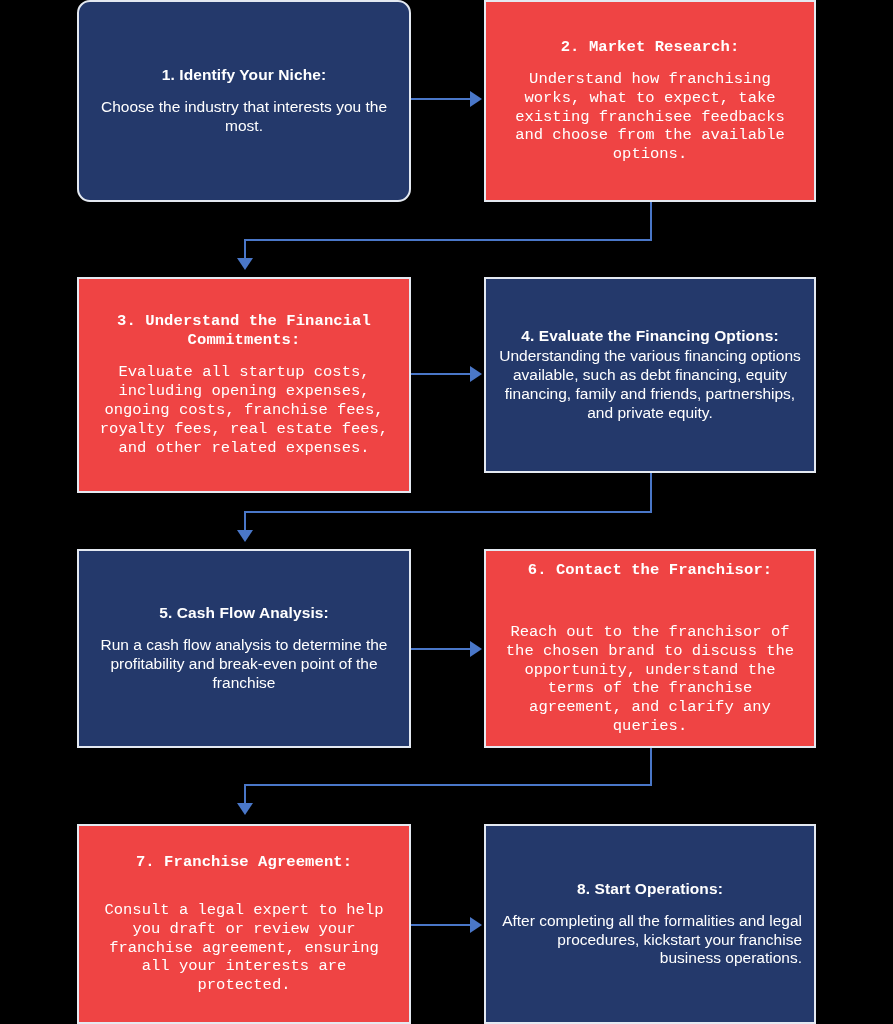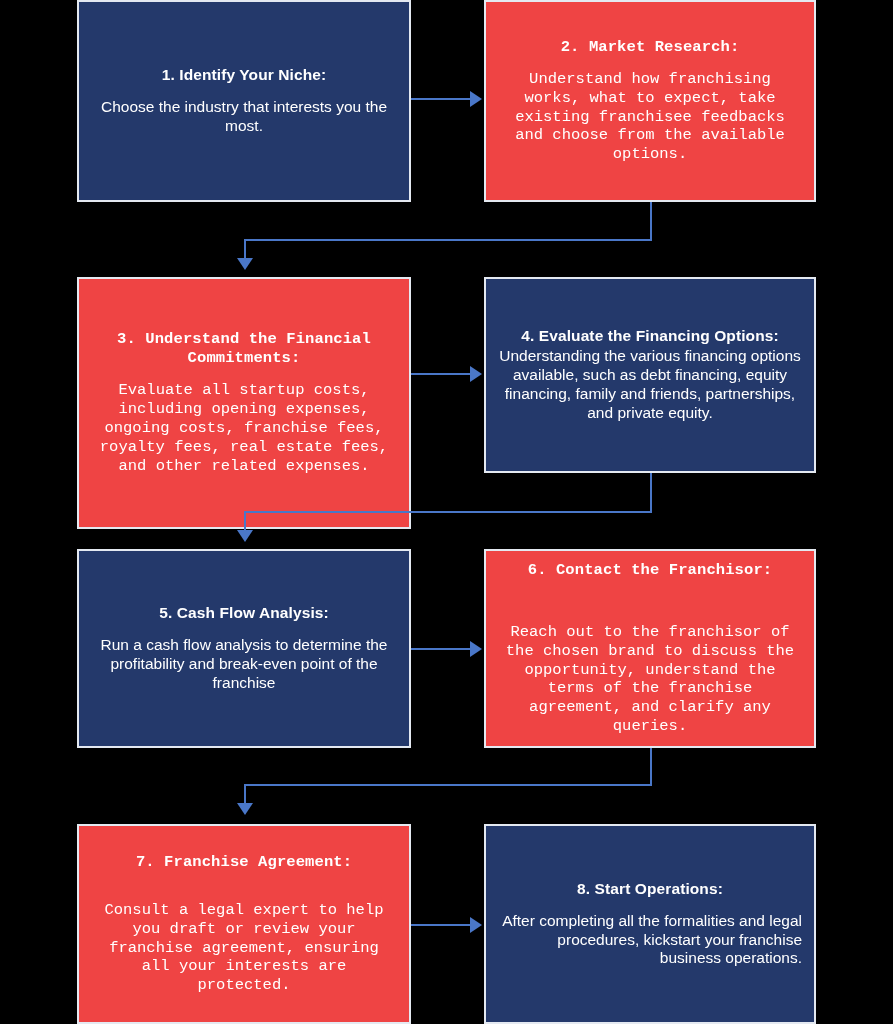--- a/index.html
+++ b/index.html
@@ -59,21 +59,21 @@
     border-left:8px solid transparent;
     border-right:8px solid transparent;
     border-top:12px solid #4a77c8;
   }
 </style>
 </head>
 <body>
 
 <div id="canvas">
 
-  <div class="node dark gap" style="left:77px;top:0px;width:334px;height:202px;">
+  <div class="node dark gap" style="left:77px;top:0px;width:334px;height:202px;border-radius:13px;">
     <div class="title">1. Identify Your Niche:</div>
     <div class="body">Choose the industry that interests you the most.</div>
   </div>
 
   <div class="node blue gap" style="left:484px;top:0px;width:332px;height:202px;">
     <div class="title">2. Market Research:</div>
     <div class="body">Understand how franchising works, what to expect, take existing franchisee feedbacks and choose from the available options.</div>
   </div>
 
   <div class="conn">
@@ -81,21 +81,21 @@
     <div class="arrow-right" style="left:470px;top:91px;"></div>
   </div>
 
   <div class="conn">
     <div class="vline conn" style="left:650px;top:202px;height:39px;"></div>
     <div class="hline conn" style="left:244px;top:239px;width:408px;"></div>
     <div class="vline conn" style="left:244px;top:239px;height:22px;"></div>
     <div class="arrow-down" style="left:237px;top:258px;"></div>
   </div>
 
-  <div class="node blue gap" style="left:77px;top:277px;width:334px;height:252px;">
+  <div class="node blue gap" style="left:77px;top:277px;width:334px;height:216px;">
     <div class="title">3. Understand the Financial Commitments:</div>
     <div class="body">Evaluate all startup costs, including opening expenses, ongoing costs, franchise fees, royalty fees, real estate fees, and other related expenses.</div>
   </div>
 
   <div class="node dark nogap" style="left:484px;top:277px;width:332px;height:196px;">
     <div class="title">4. Evaluate the Financing Options:</div>
     <div class="body">Understanding the various financing options available, such as debt financing, equity financing, family and friends, partnerships, and private equity.</div>
   </div>
 
   <div class="conn">

